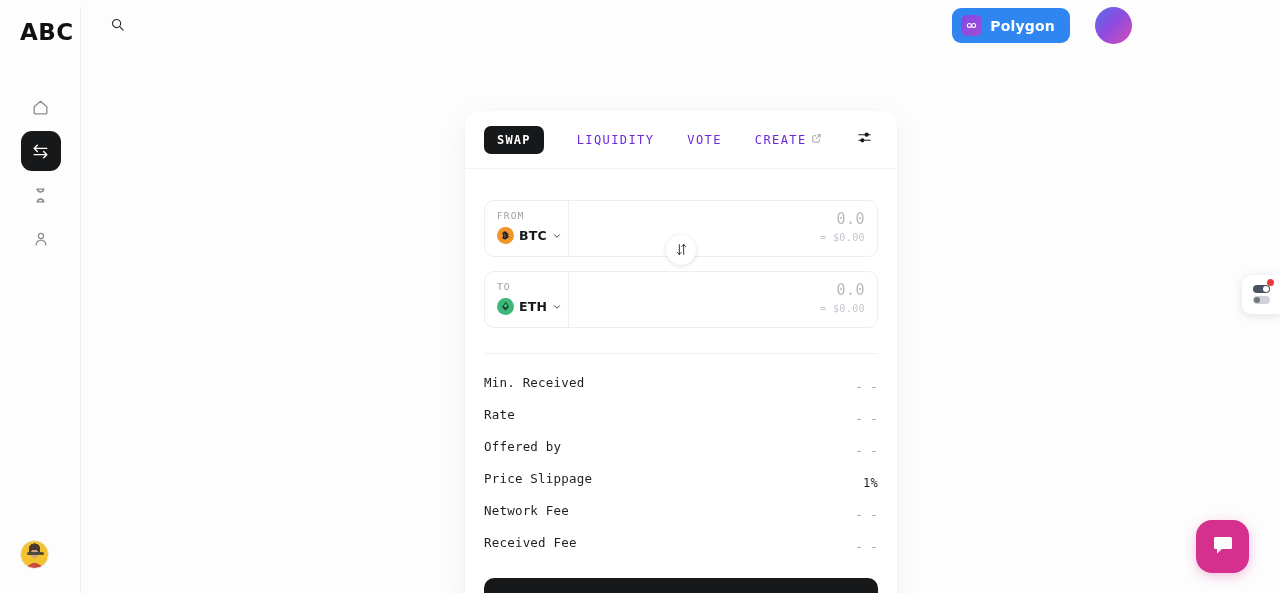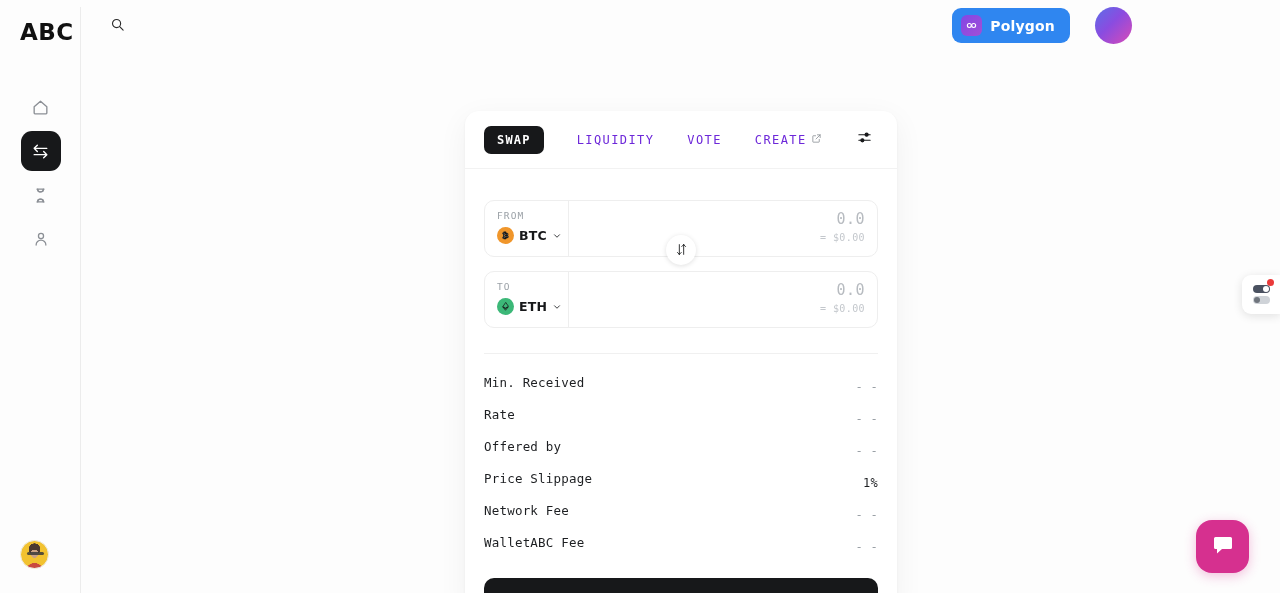--- a/index.html
+++ b/index.html
@@ -388,21 +388,21 @@
       </div>
       <div class="detail-row">
         <span class="detail-label">Price Slippage</span>
         <span class="detail-value strong">1%</span>
       </div>
       <div class="detail-row">
         <span class="detail-label">Network Fee</span>
         <span class="detail-value">- -</span>
       </div>
       <div class="detail-row">
-        <span class="detail-label">WalletABC Fee</span>
+        <span class="detail-label">Received Fee</span>
         <span class="detail-value">- -</span>
       </div>
     </div>
 
     <div class="primary-btn"></div>
   </div>
 
   <div class="side-widget">
     <span class="dot"></span>
     <span class="toggles">

